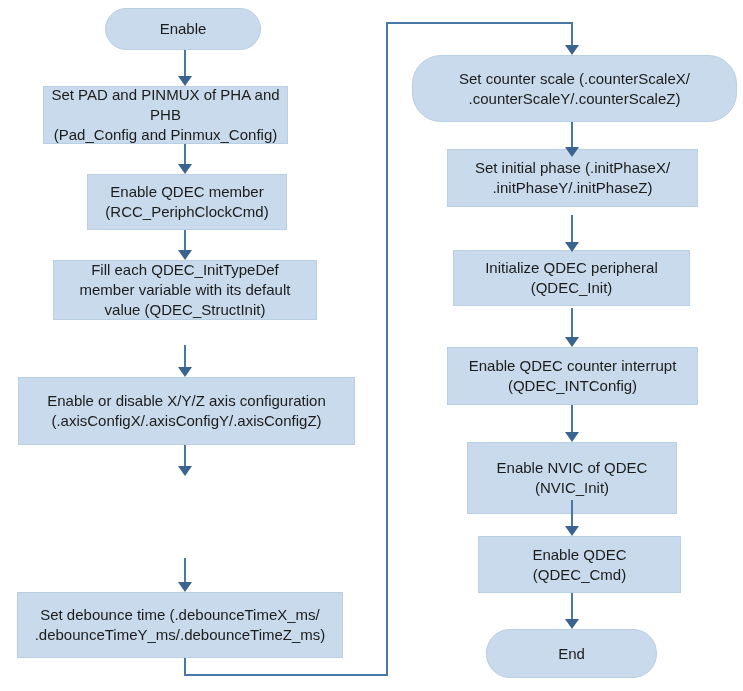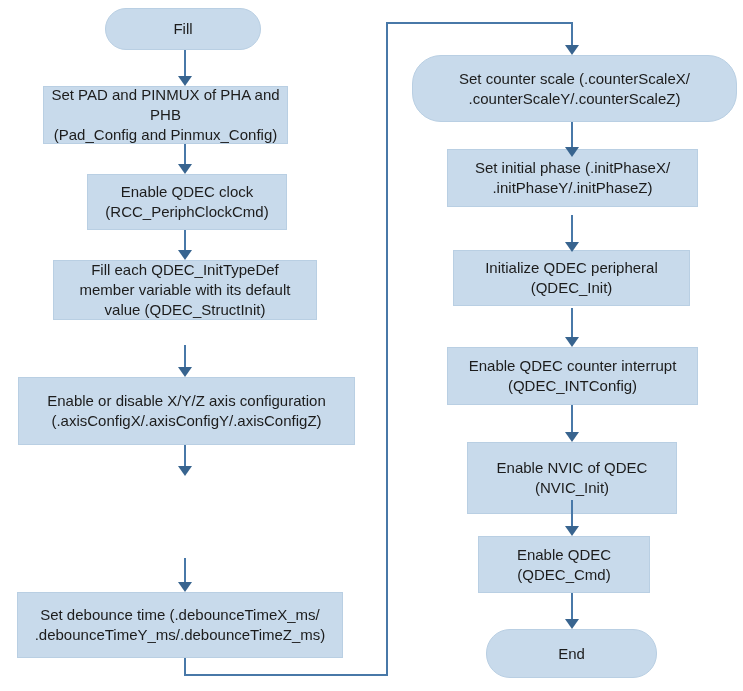--- a/index.html
+++ b/index.html
@@ -39,32 +39,32 @@
   #n-l2{left:87px;top:174px;width:200px;height:56px;}
   #n-l3{left:53px;top:260px;width:264px;height:60px;}
   #n-l4{left:18px;top:377px;width:337px;height:68px;}
   #n-l5{left:16px;top:476px;width:337px;height:82px;}
   #n-l6{left:17px;top:592px;width:326px;height:66px;}
   #n-r1{left:412px;top:55px;width:325px;height:67px;border-radius:29px;}
   #n-r2{left:447px;top:149px;width:251px;height:58px;}
   #n-r3{left:453px;top:250px;width:237px;height:56px;}
   #n-r4{left:447px;top:347px;width:251px;height:58px;}
   #n-r5{left:467px;top:442px;width:210px;height:72px;}
-  #n-r6{left:478px;top:536px;width:172px;height:57px;}
+  #n-r6{left:478px;top:536px;width:203px;height:57px;}
   #n-end{left:486px;top:629px;width:171px;height:49px;}
 </style>
 </head>
 <body>
 
 <div id="canvas" style="--fill: #c8daeb; --edge: #b9cfe3; --line: #4878a8; --head: #38648f; --text: #1c1c1c;">
 
-  <div class="node pill" id="n-start">Fill</div>
+  <div class="node pill" id="n-start">Enable</div>
   <div class="node" id="n-l1">Set PAD and PINMUX of PHA and PHB
 (Pad_Config and Pinmux_Config)</div>
-  <div class="node" id="n-l2">Enable QDEC clock
+  <div class="node" id="n-l2">Enable QDEC member
 (RCC_PeriphClockCmd)</div>
   <div class="node" id="n-l3">Fill each QDEC_InitTypeDef
 member variable with its default
 value (QDEC_StructInit)</div>
   <div class="node" id="n-l4">Enable or disable X/Y/Z axis  configuration
 (.axisConfigX/.axisConfigY/.axisConfigZ)</div>
   <div class="node" id="n-l6">Set debounce time (.debounceTimeX_ms/
 .debounceTimeY_ms/.debounceTimeZ_ms)</div>
 
   <div class="node" id="n-r1">Set counter scale (.counterScaleX/

